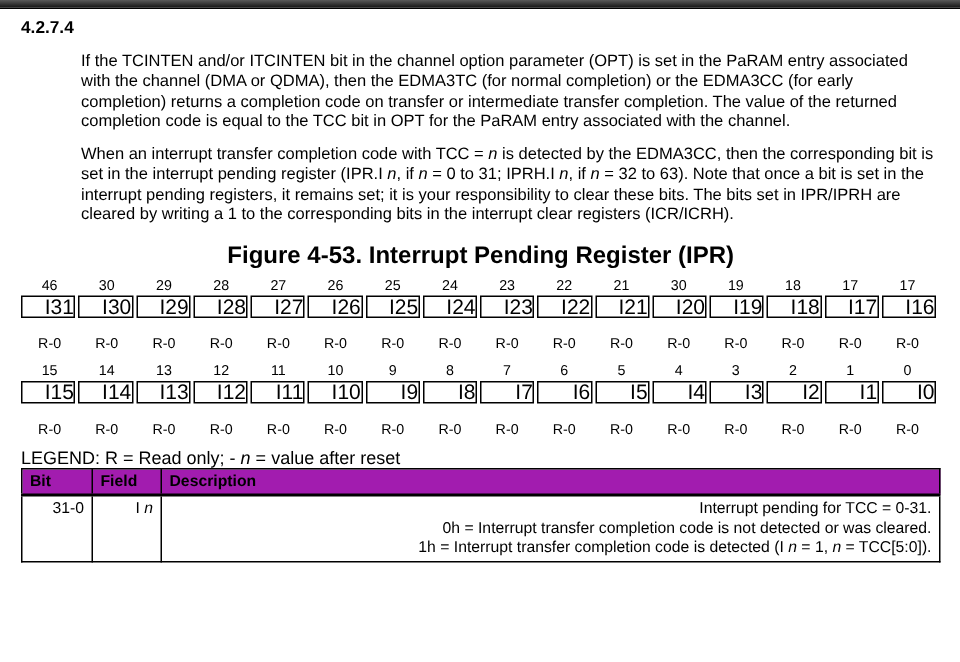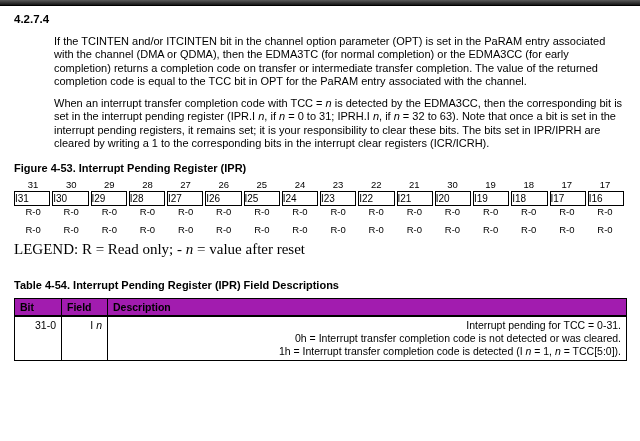--- a/index.html
+++ b/index.html
@@ -24,41 +24,41 @@
 
   .body-col { margin-left: 40px; width: 573px; }
   .para {
     font-size: 11px; line-height: 13.3px; margin: 9px 0 0 0;
     text-align: left;
   }
   .ital { font-style: italic; }
   .xref { color: #3333cc; text-decoration: none; cursor: pointer; }
 
   .fig-caption, .tbl-caption {
-    text-align: left; font-weight: bold; font-size: 11px;
+    text-align: center; font-weight: bold; font-size: 16px;
   }
   .fig-caption { margin-top: 12px; margin-bottom: 5px; }
   .tbl-caption { margin-top: 21px; margin-bottom: 7px; }
 
   .reg { width: 610px; }
   .num-row, .acc-row {
     display: grid; grid-template-columns: repeat(16, 1fr);
     font-size: 9.5px; text-align: center; line-height: 11px;
   }
   .num-row { margin-bottom: 1px; }
-  .acc-row { margin-top: 0; }
+  .acc-row { margin-top: 12px; }
   .box-row {
     display: grid; grid-template-columns: repeat(16, 1fr); column-gap: 2px;
   }
   .box-row > div {
-    border: 1px solid #000; text-align: left;
-    font-size: 10px; height: 15px; line-height: 13px;
+    border: 1px solid #000; text-align: right;
+    font-size: 14px; height: 15px; line-height: 13px;
   }
   .reg-gap { height: 7px; }
-  .legend { font-size: 15px; margin-top: 6px; font-family: Liberation Serif, serif; }
+  .legend { font-size: 12px; margin-top: 6px; }
 
   table.fields {
     width: 613px; border-collapse: collapse; font-size: 10.5px;
   }
   table.fields th, table.fields td {
     border: 1px solid #000; padding: 2px 5px; text-align: left;
     vertical-align: top;
   }
   table.fields th {
     background: #a21caf; font-weight: bold;
@@ -85,21 +85,21 @@
     <p class="para">If the TCINTEN and/or ITCINTEN bit in the channel option parameter (OPT) is set in the PaRAM entry associated with the channel (DMA or QDMA), then the EDMA3TC (for normal completion) or the EDMA3CC (for early completion) returns a completion code on transfer or intermediate transfer completion. The value of the returned completion code is equal to the TCC bit in OPT for the PaRAM entry associated with the channel.</p>
 
     <p class="para"><span>When an interrupt transfer completion code with TCC = </span><span class="ital">n</span><span> is detected by the EDMA3CC, then the corresponding bit is set in the interrupt pending register (IPR.I </span><span class="ital">n</span><span>, if </span><span class="ital">n</span><span> = 0 to 31; IPRH.I </span><span class="ital">n</span><span>, if </span><span class="ital">n</span><span> = 32 to 63). Note that once a bit is set in the interrupt pending registers, it remains set; it is your responsibility to clear these bits. The bits set in IPR/IPRH are cleared by writing a 1 to the corresponding bits in the interrupt clear registers (ICR/ICRH).</span></p>
 
   </div>
 
   <div class="fig-caption">Figure 4-53. Interrupt Pending Register (IPR)</div>
 
   <div class="reg">
     <div class="num-row">
-        <div>31</div>
+        <div>46</div>
         <div>30</div>
         <div>29</div>
         <div>28</div>
         <div>27</div>
         <div>26</div>
         <div>25</div>
         <div>24</div>
         <div>23</div>
         <div>22</div>
         <div>21</div>
@@ -141,20 +141,56 @@
         <div>R-0</div>
         <div>R-0</div>
         <div>R-0</div>
         <div>R-0</div>
         <div>R-0</div>
         <div>R-0</div>
       </div>
 
     <div class="reg-gap"></div>
 
+    <div class="num-row">
+        <div>15</div>
+        <div>14</div>
+        <div>13</div>
+        <div>12</div>
+        <div>11</div>
+        <div>10</div>
+        <div>9</div>
+        <div>8</div>
+        <div>7</div>
+        <div>6</div>
+        <div>5</div>
+        <div>4</div>
+        <div>3</div>
+        <div>2</div>
+        <div>1</div>
+        <div>0</div>
+      </div>
+    <div class="box-row">
+        <div>I15</div>
+        <div>I14</div>
+        <div>I13</div>
+        <div>I12</div>
+        <div>I11</div>
+        <div>I10</div>
+        <div>I9</div>
+        <div>I8</div>
+        <div>I7</div>
+        <div>I6</div>
+        <div>I5</div>
+        <div>I4</div>
+        <div>I3</div>
+        <div>I2</div>
+        <div>I1</div>
+        <div>I0</div>
+      </div>
     <div class="acc-row">
         <div>R-0</div>
         <div>R-0</div>
         <div>R-0</div>
         <div>R-0</div>
         <div>R-0</div>
         <div>R-0</div>
         <div>R-0</div>
         <div>R-0</div>
         <div>R-0</div>
@@ -163,21 +199,20 @@
         <div>R-0</div>
         <div>R-0</div>
         <div>R-0</div>
         <div>R-0</div>
         <div>R-0</div>
       </div>
 
     <div class="legend"><span>LEGEND: R = Read only; - </span><span class="ital">n</span><span> = value after reset</span></div>
   </div>
 
-  <div class="tbl-caption">Table 4-54. Interrupt Pending Register (IPR) Field Descriptions</div>
 
   <table class="fields">
     <colgroup>
         <col class="c-bit">
         <col class="c-field">
         <col>
       </colgroup>
     <thead>
       <tr>
           <th>Bit</th>

